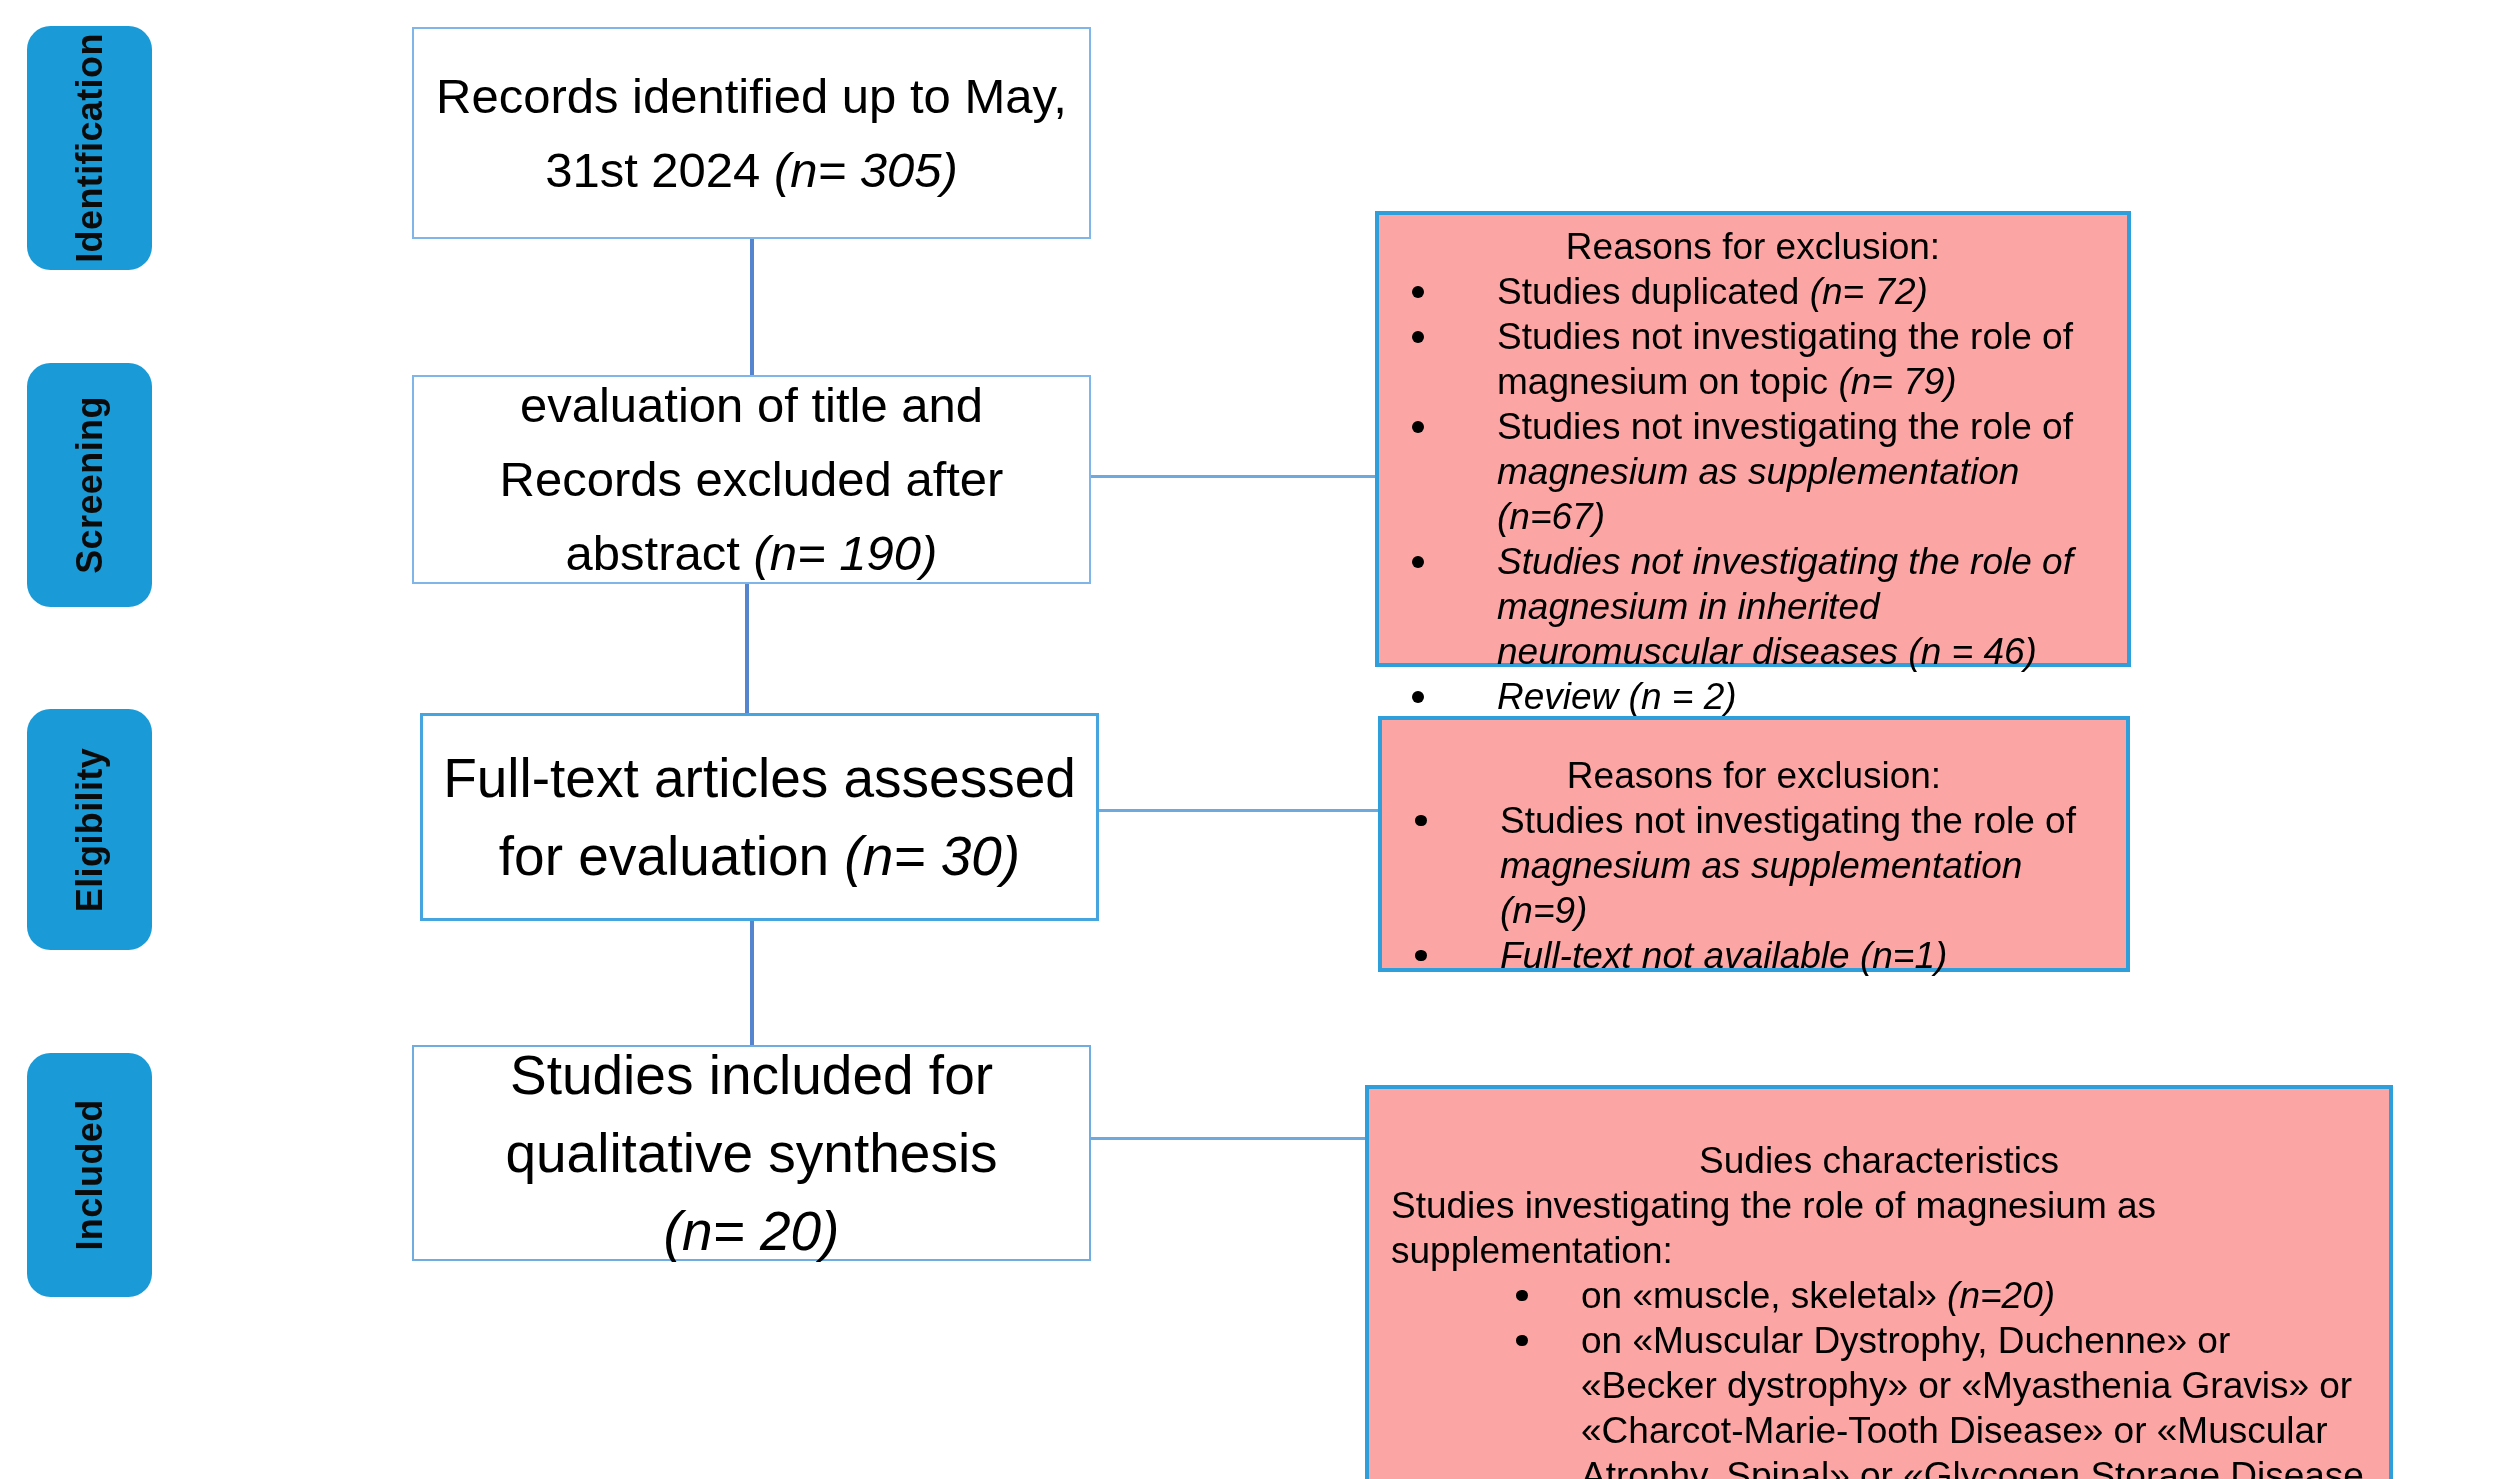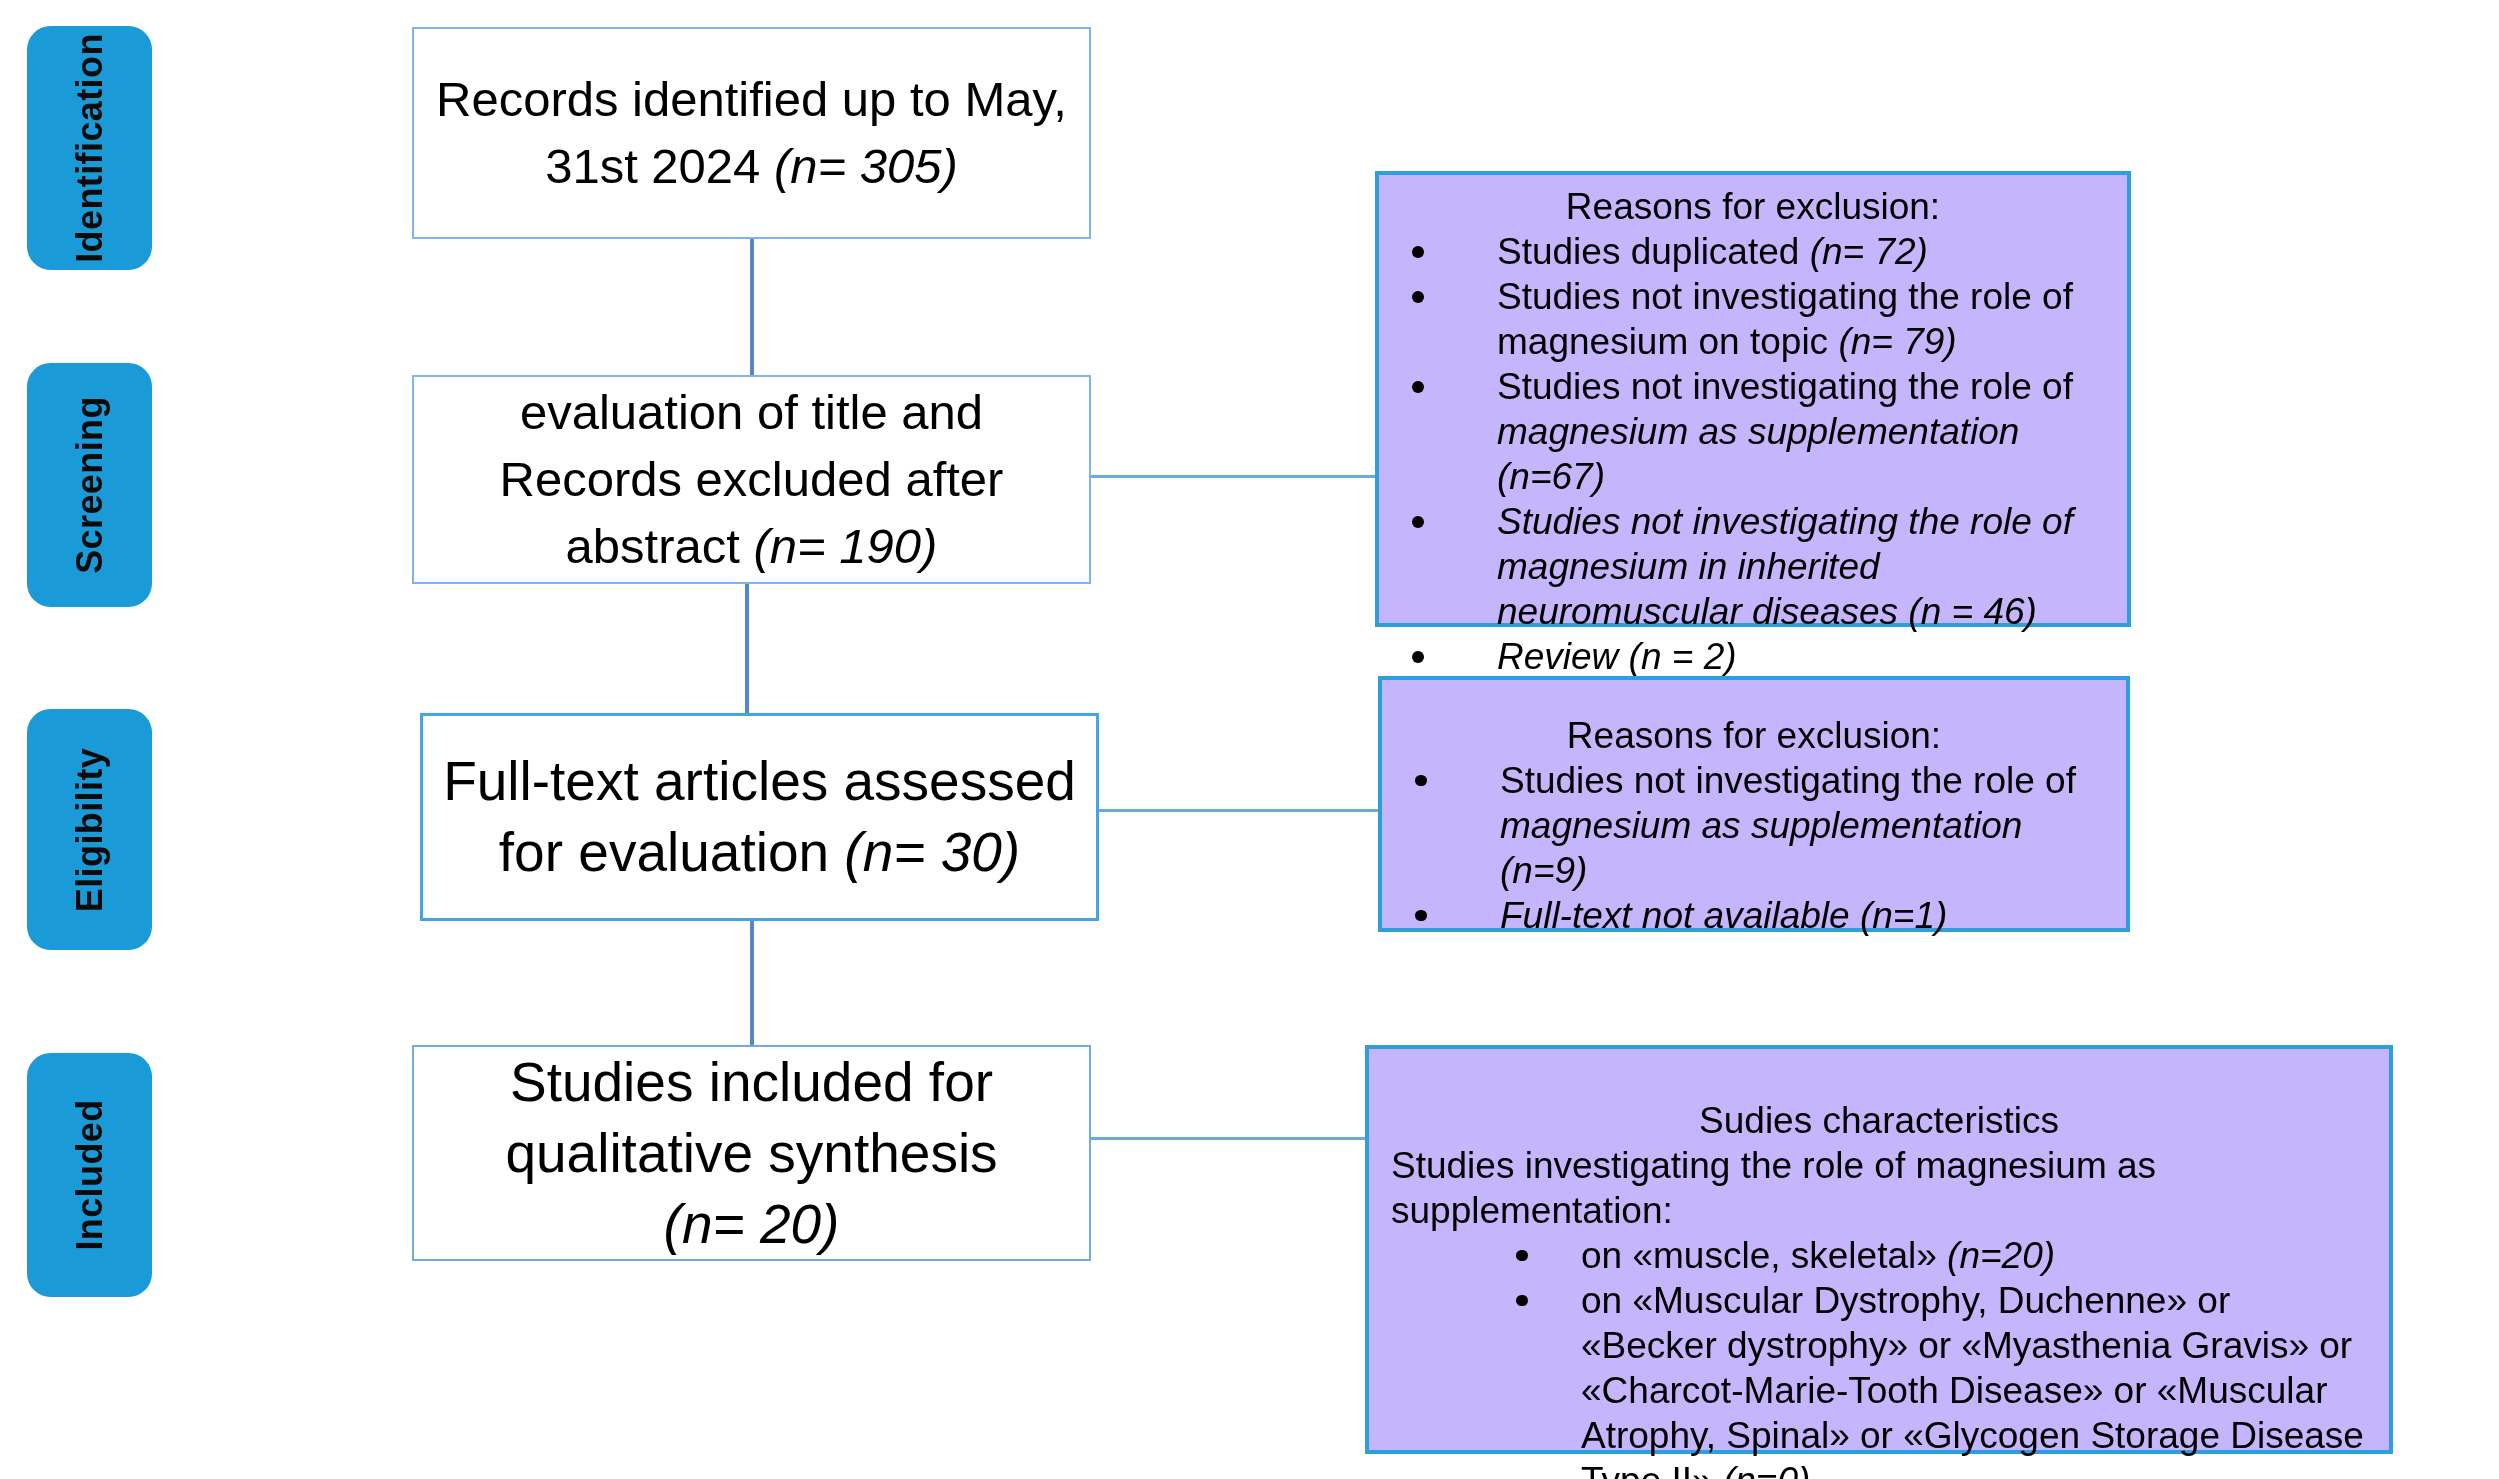--- a/index.html
+++ b/index.html
@@ -25,32 +25,32 @@
   }
   .stage span{
     transform:rotate(-90deg);white-space:nowrap;font-weight:bold;
     font-size:36px;color:#0b0b0b;letter-spacing:0.4px;
   }
 
   
   .flow-box{
     position:absolute;left:412px;width:679px;background:#fff;
     display:flex;flex-direction:column;align-items:center;justify-content:center;
-    text-align:center;box-sizing:border-box;
+    text-align:center;box-sizing:border-box;gap:7px;
   }
   .flow-box .ln{display:block;}
   .fb-light{border:2.4px solid var(--flow-border-light);}
   .fb-medium{border:3.1px solid var(--flow-border-medium);}
   .fb-size-s{font-size:49px;line-height:67px;}
   .fb-size-l{font-size:55px;line-height:71px;}
 
   
   .side-box{
-    position:absolute;background:#c4b5fd;border:4.7px solid var(--reason-border);
-    box-sizing:border-box;font-size:37px;line-height:45px;
+    position:absolute;background:#fca5a5;border:4.7px solid var(--reason-border);
+    box-sizing:border-box;font-size:37px;line-height:45px;margin-top:40px;
   }
   .side-title{text-align:center;}
   ul.blist{list-style:none;margin:0;padding:0;}
   ul.blist li{position:relative;padding-left:118px;padding-right:19.6px;}
   ul.blist li::before{
     content:"";position:absolute;left:33px;top:16.5px;width:11.8px;height:11.8px;
     border-radius:50%;background:#000;
   }
   .chars ul.blist li{padding-left:212px;line-height:45px;}
   .chars ul.blist li::before{left:147px;}

